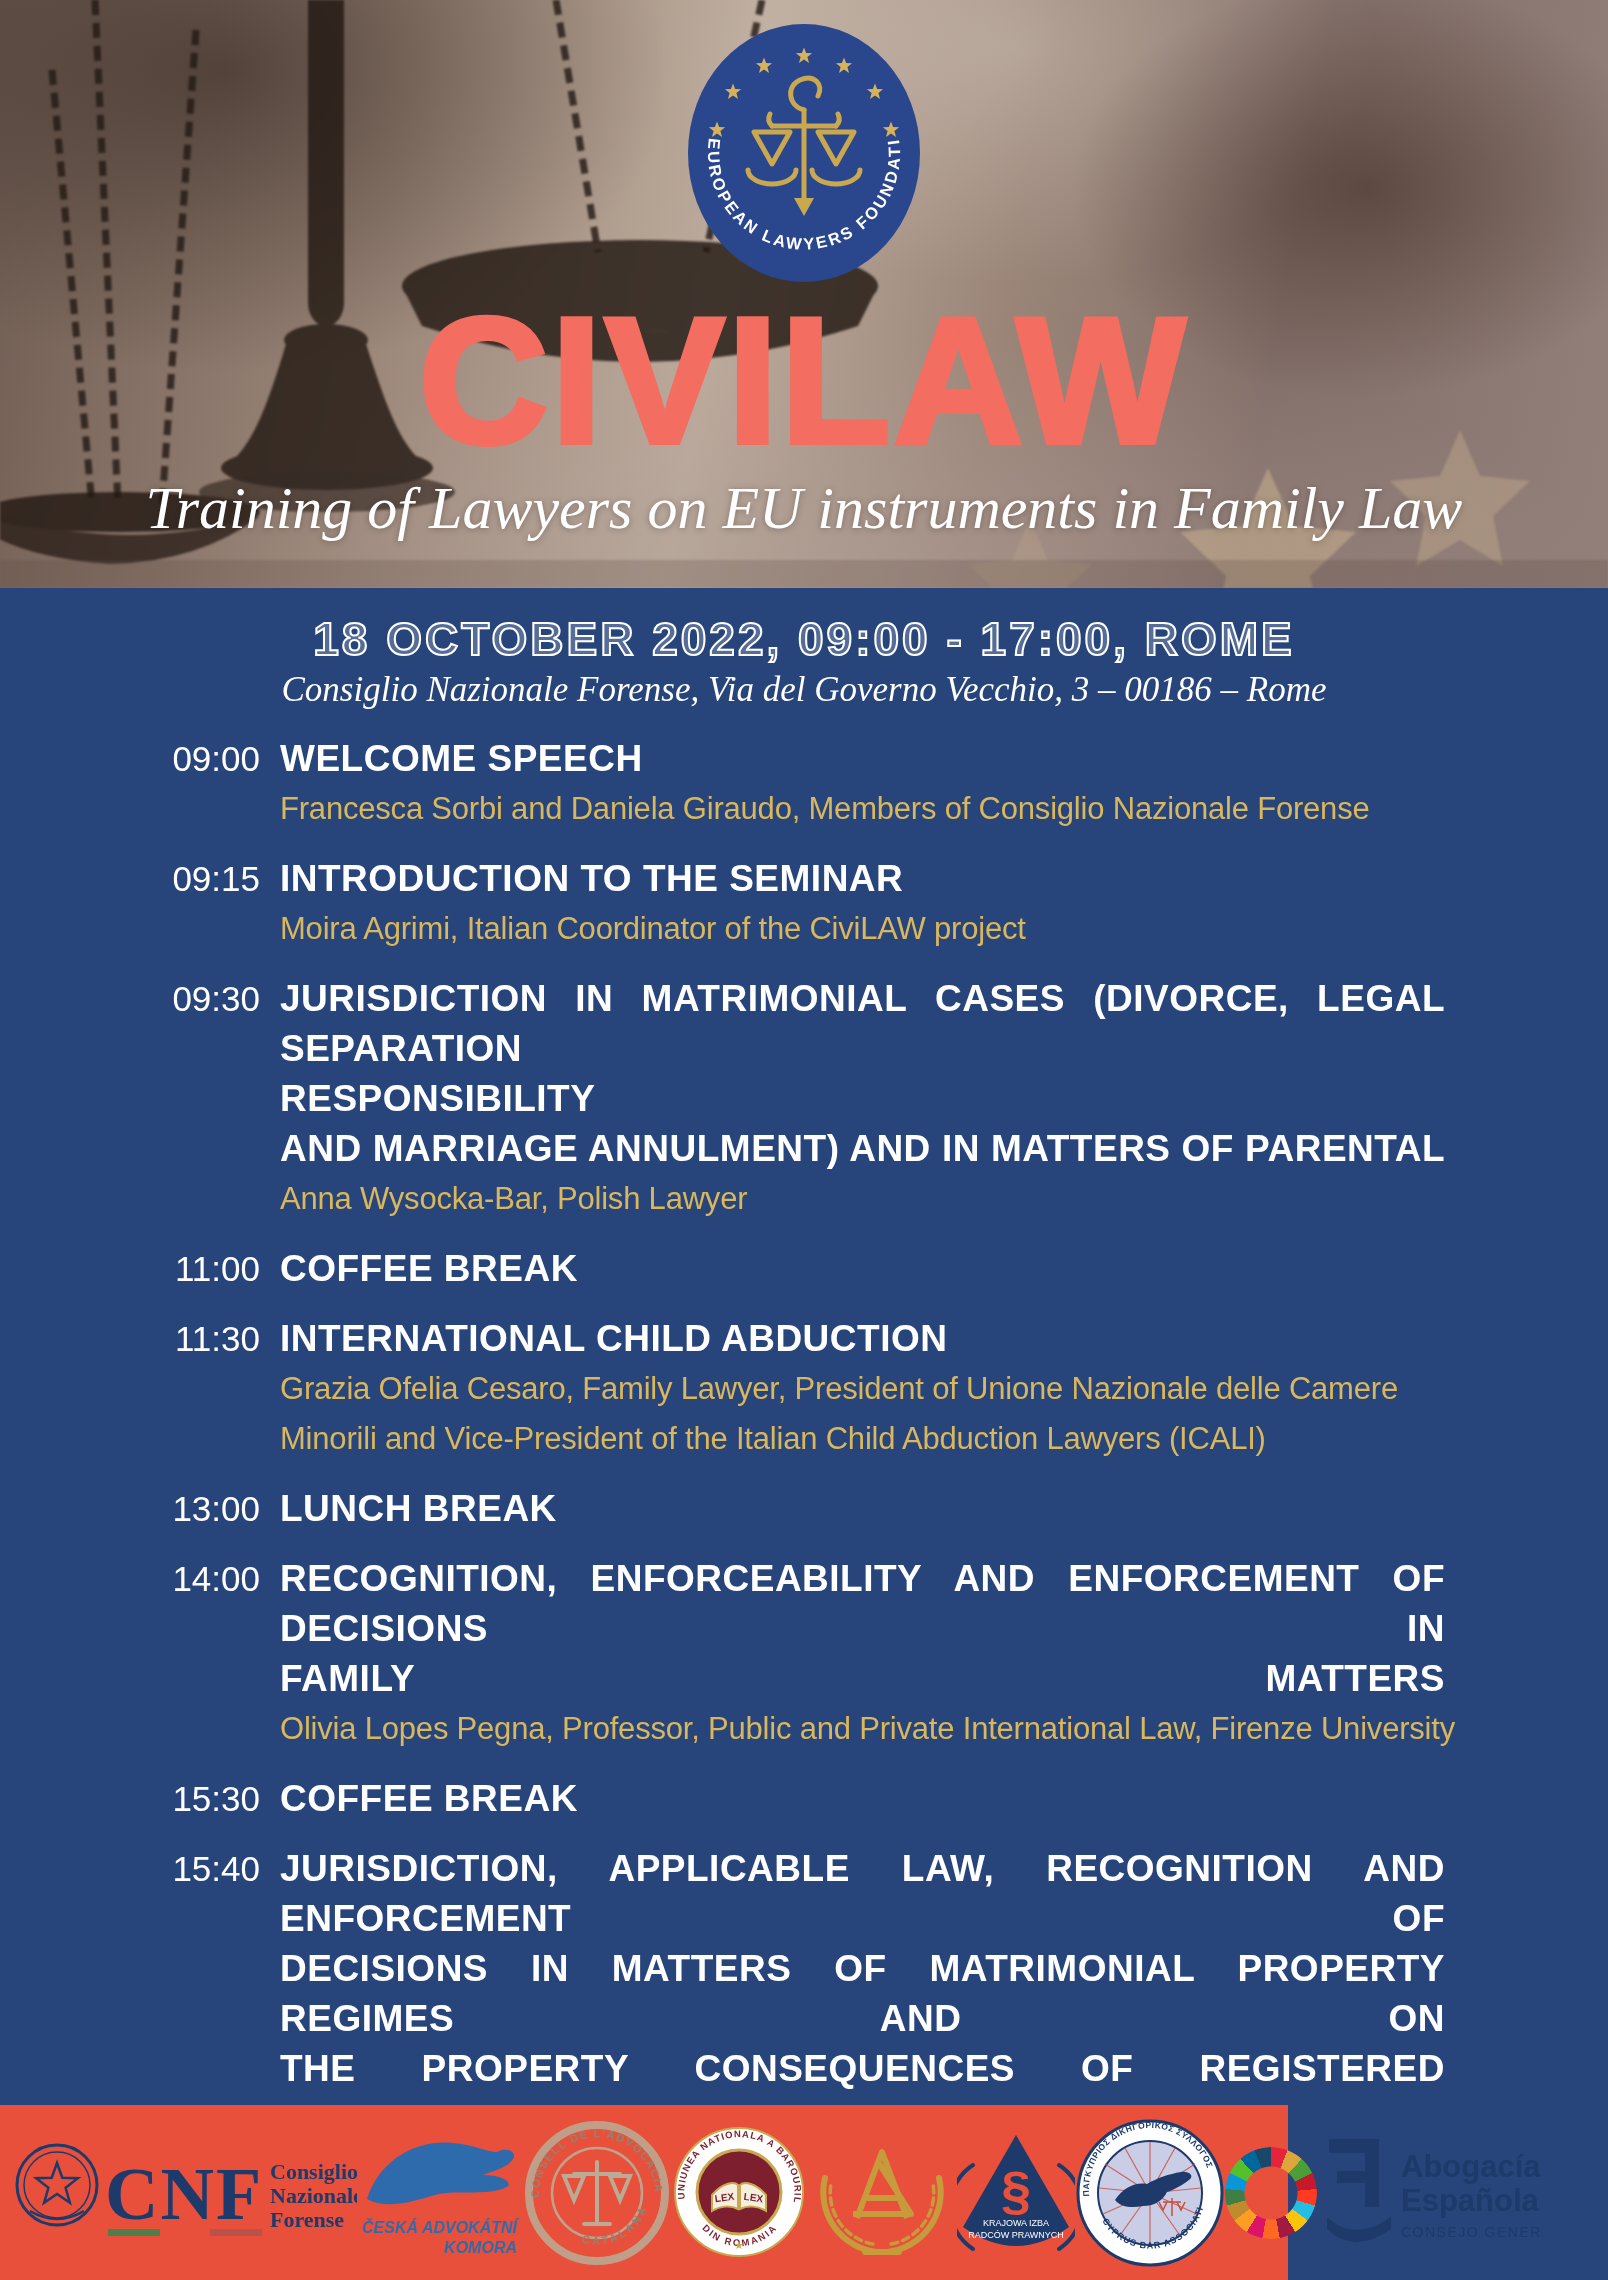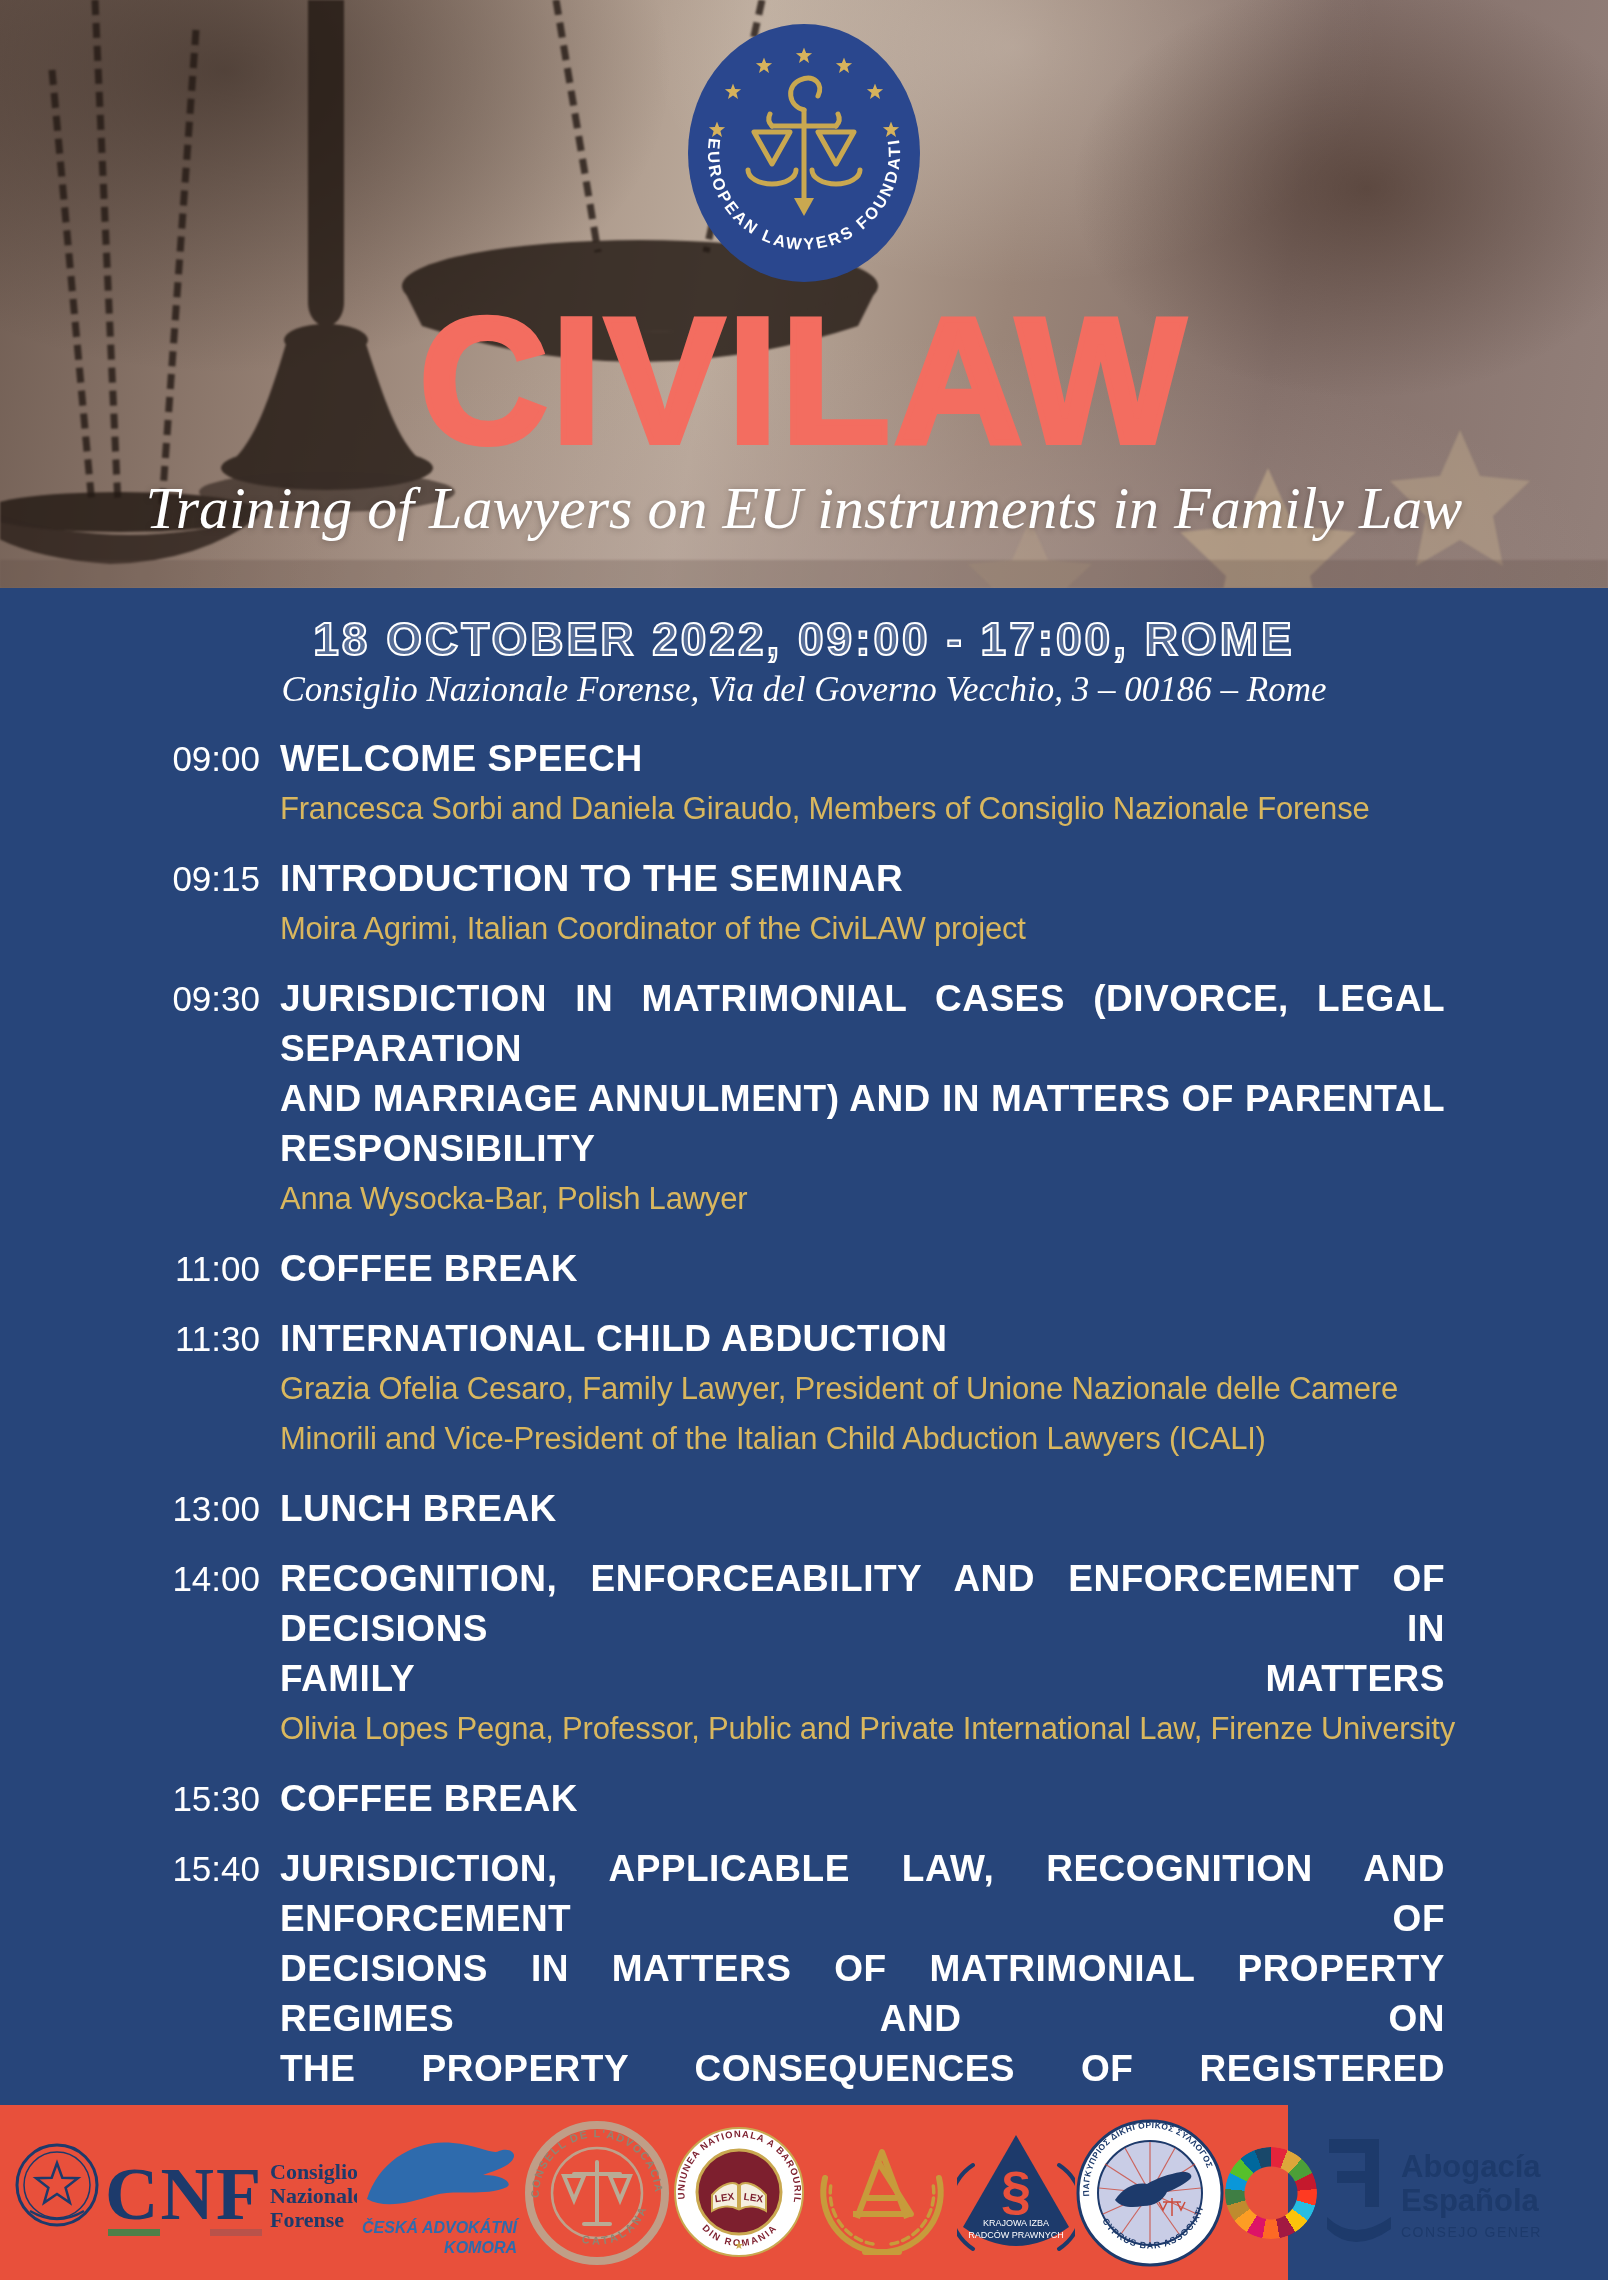--- a/index.html
+++ b/index.html
@@ -160,22 +160,22 @@
         <div class="time">09:15</div>
         <div class="content">
           <div class="title-line">INTRODUCTION TO THE SEMINAR</div>
           <div class="speaker-line">Moira Agrimi, Italian Coordinator of the CiviLAW project</div>
         </div>
       </div>
       <div class="row justify">
         <div class="time">09:30</div>
         <div class="content">
           <div class="title-line">JURISDICTION IN MATRIMONIAL CASES (DIVORCE, LEGAL SEPARATION</div>
+          <div class="title-line">RESPONSIBILITY</div>
           <div class="title-line">AND MARRIAGE ANNULMENT) AND IN MATTERS OF PARENTAL</div>
-          <div class="title-line">RESPONSIBILITY</div>
           <div class="speaker-line">Anna Wysocka-Bar, Polish Lawyer</div>
         </div>
       </div>
       <div class="row">
         <div class="time">11:00</div>
         <div class="content">
           <div class="title-line">COFFEE BREAK</div>
         </div>
       </div>
       <div class="row">

